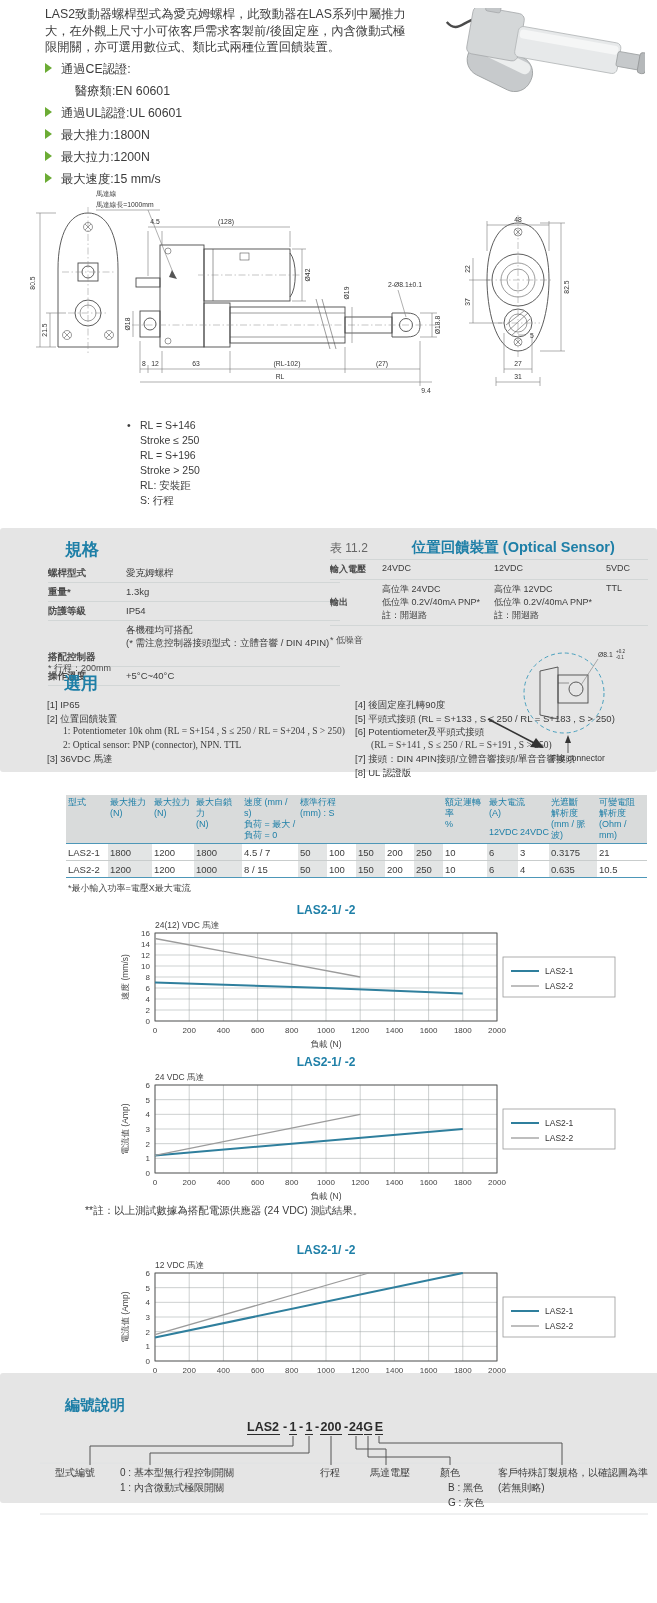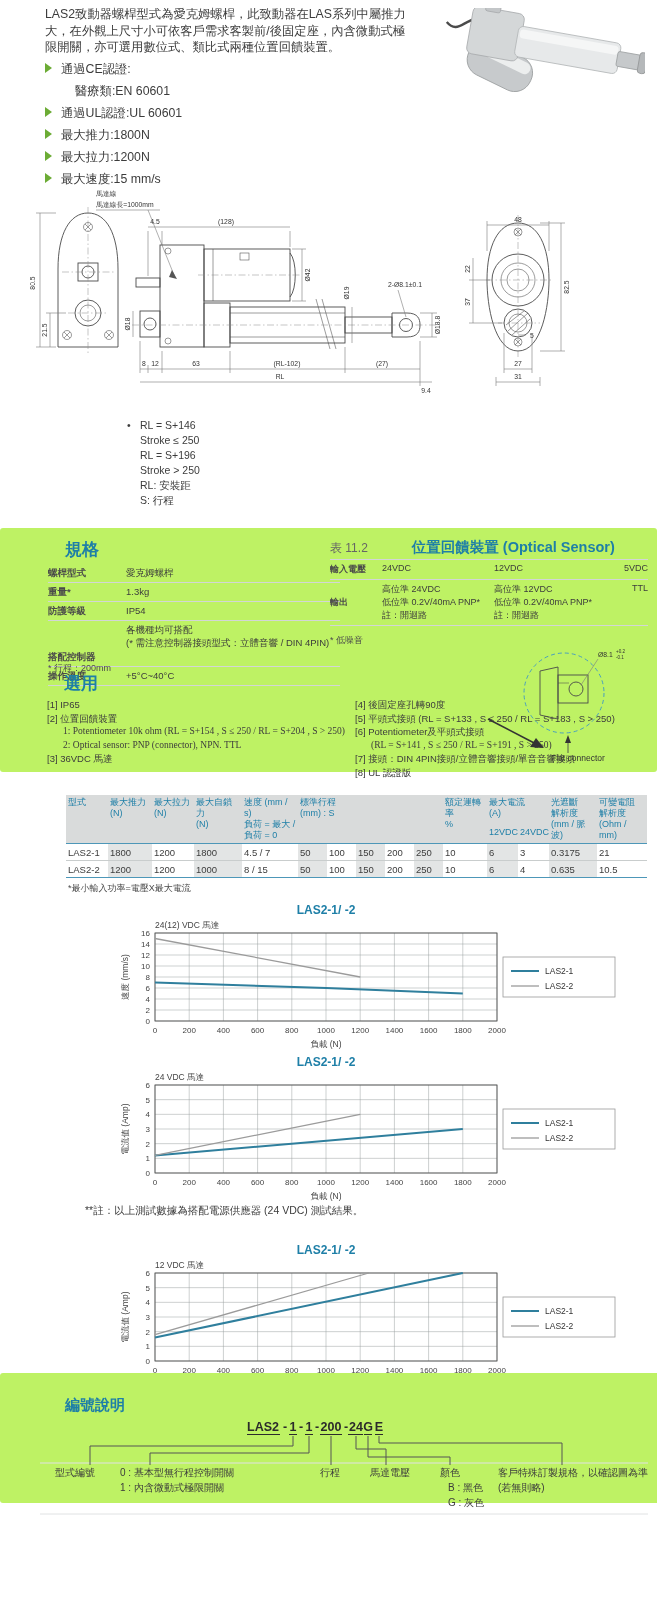--- a/index.html
+++ b/index.html
@@ -9,37 +9,37 @@
   
   .intro{left:45px;top:6px;width:368px;font-size:12.3px;line-height:16.5px;}
   .bullets{margin-top:4px;}
   .b-item{position:relative;padding-left:16px;margin-top:5.5px;}
   .b-item .tri{position:absolute;left:0;top:2px;width:0;height:0;border-left:7px solid #6CAC35;border-top:5px solid transparent;border-bottom:5px solid transparent;}
   .b-sub{padding-left:30px;margin-top:5.5px;}
   
   .rlnotes{left:140px;top:418px;font-size:10.5px;line-height:15px;}
   .rlnotes .dot{position:absolute;left:-13px;top:0;}
   
-  .panel{left:0;width:657px;background:#bef264;border-radius:3px;}
+  .panel{left:0;width:657px;background:#e5e5e5;border-radius:3px;}
   .h1{font-size:17px;font-weight:bold;color:#1E7FA7;}
   .h2{font-size:15px;font-weight:bold;color:#1E7FA7;}
   
   .spec{width:292px;font-size:9.5px;}
   .spec .row{display:flex;border-bottom:1px solid #d2d6d6;padding:3px 0 2px 0;}
   .spec .lab{width:78px;font-weight:bold;color:#4a4a4a;flex:none;}
   .spec .val{white-space:pre-line;flex:1;}
   .fnote{font-size:9px;color:#4a4a4a;}
   
   .sensor{width:318px;font-size:9px;}
   .sensor .srow{display:flex;border-bottom:1px solid #d2d6d6;padding:3px 0;}
   .sensor .srow.first{border-top:1px solid #d2d6d6;}
   .sensor .slab{width:52px;font-weight:bold;color:#4a4a4a;flex:none;}
   .sensor .sc1{width:112px;flex:none;white-space:pre-line;}
   .sensor .sc2{width:112px;flex:none;white-space:pre-line;}
-  .sensor .sc3{flex:1;white-space:pre-line;text-align:right;}
+  .sensor .sc3{flex:1;white-space:pre-line;}
   .tlabel{font-size:12px;color:#666;margin-right:4px;}
   .sensor-title{font-size:14.5px;font-weight:bold;color:#1E7FA7;margin-left:40px;}
   
   .opt{font-size:9.5px;line-height:13.5px;}
   .opt .ind{padding-left:16px;text-indent:0;font-family:Liberation Serif, serif;}
   
   table.model{border-collapse:collapse;table-layout:fixed;width:581px;font-size:9.5px;}
   table.model th{background:#D9DBDB;color:#1E7FA7;font-weight:normal;text-align:left;vertical-align:top;padding:2px 2px;white-space:pre-line;font-size:9px;line-height:11px;border-bottom:1px solid #4D97B8;}
   table.model td{padding:2.5px 2px;border-bottom:1px solid #c9cdcd;}
   table.model tr.last td{border-bottom:1px solid #4D97B8;}

